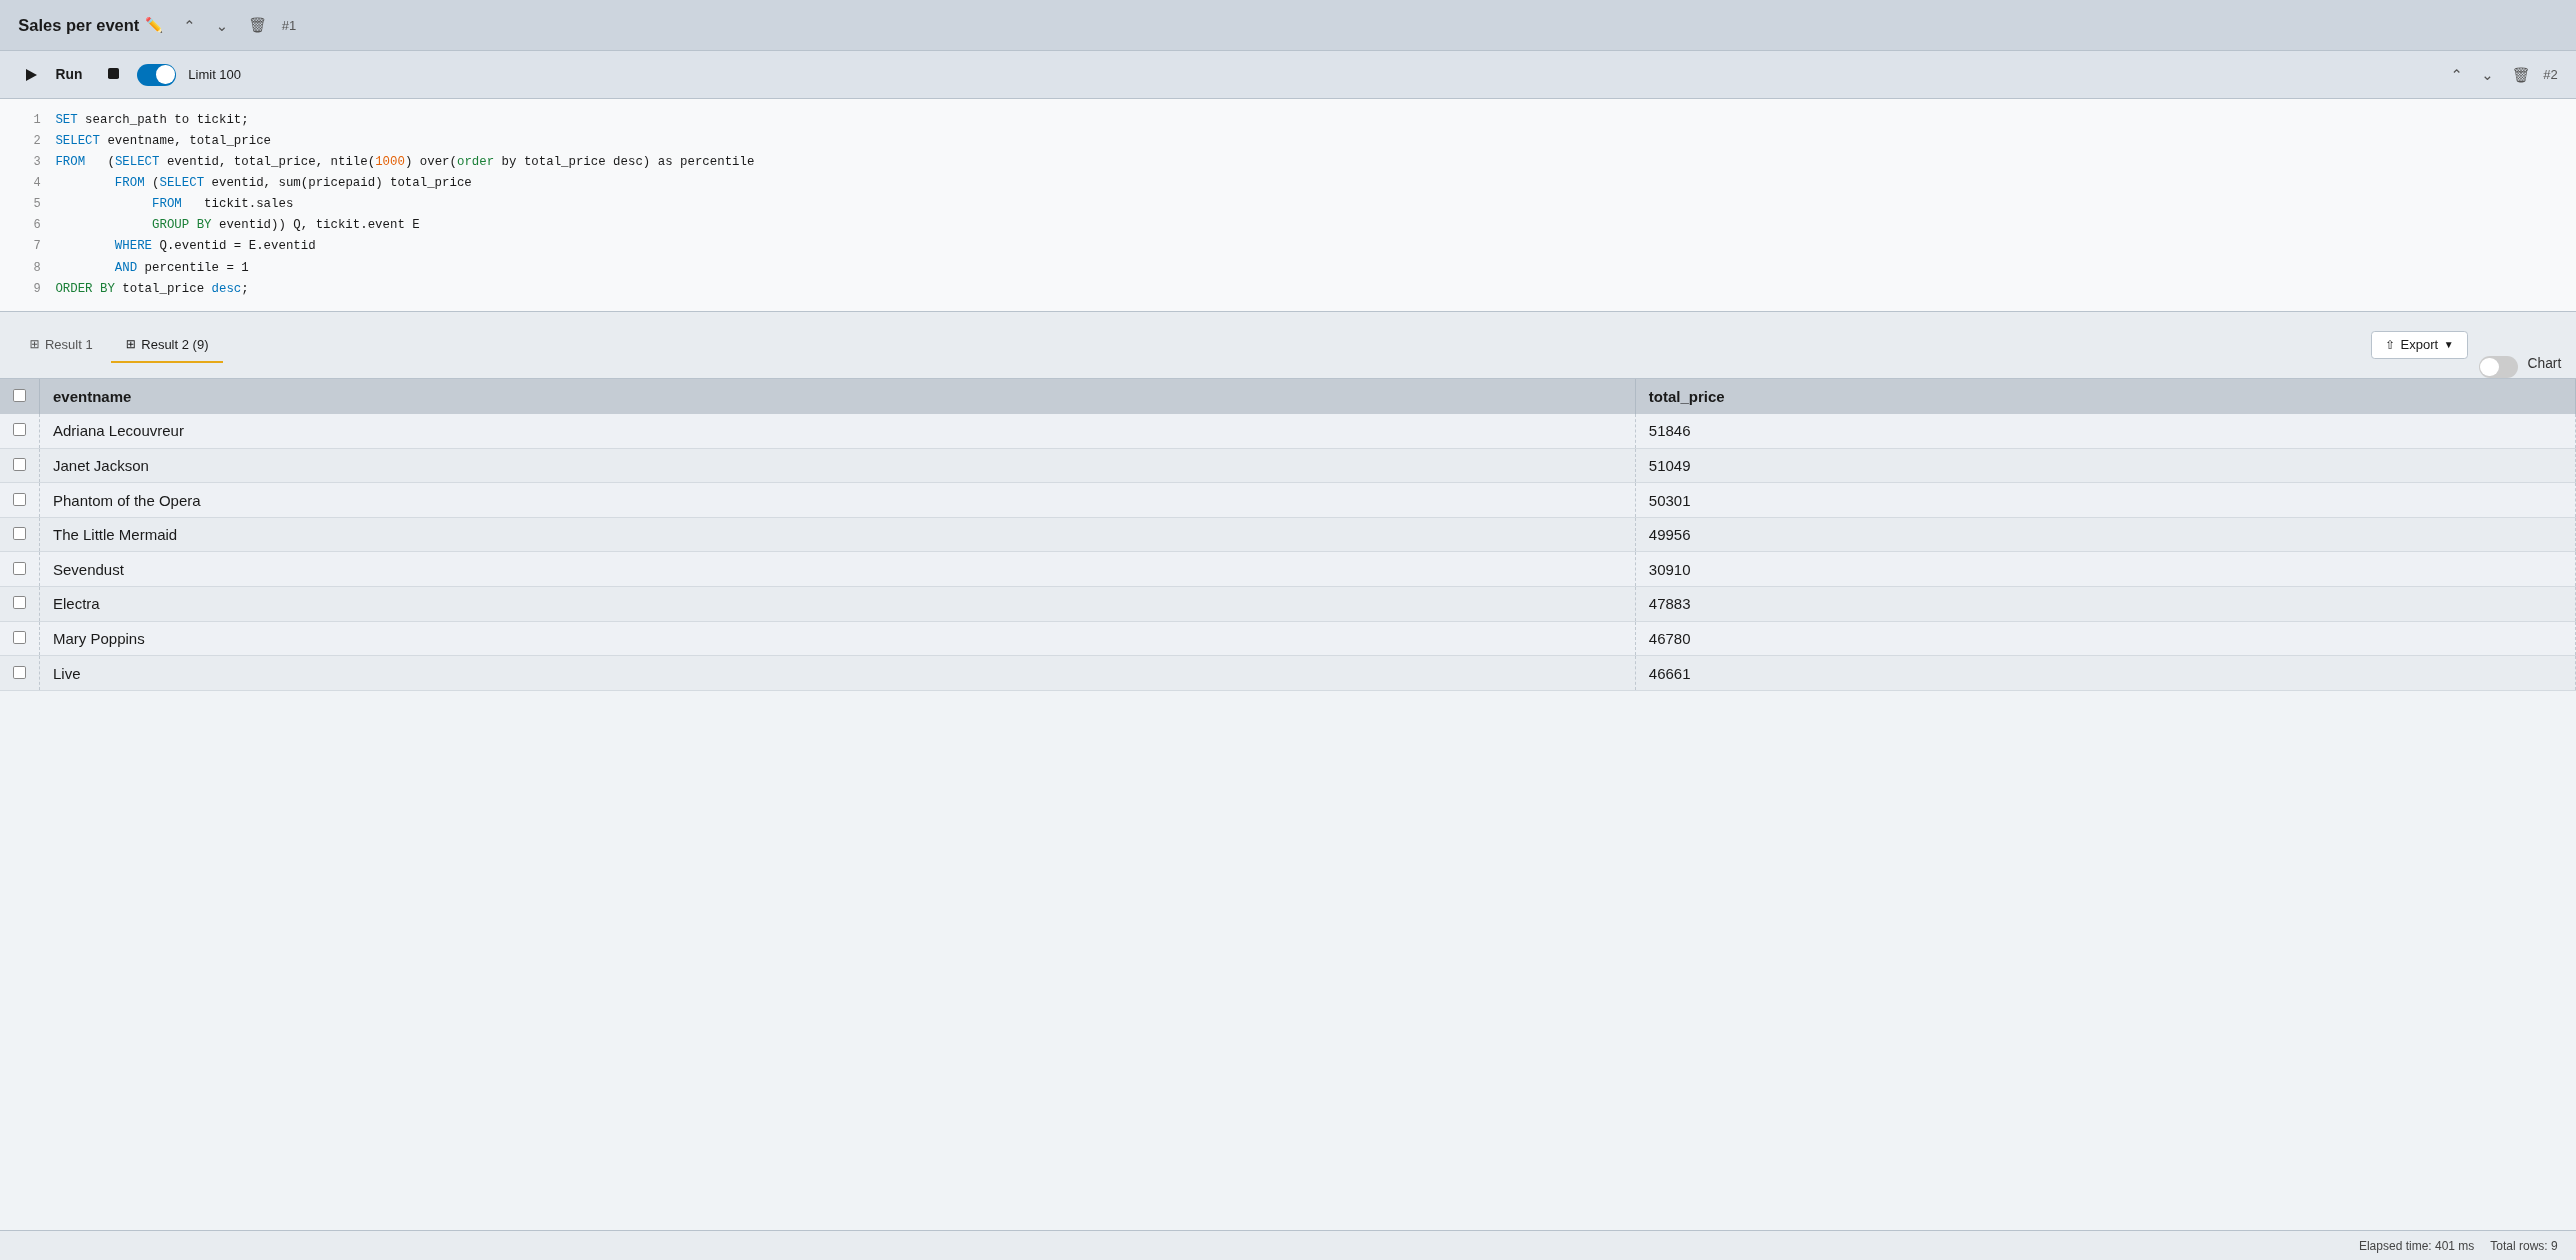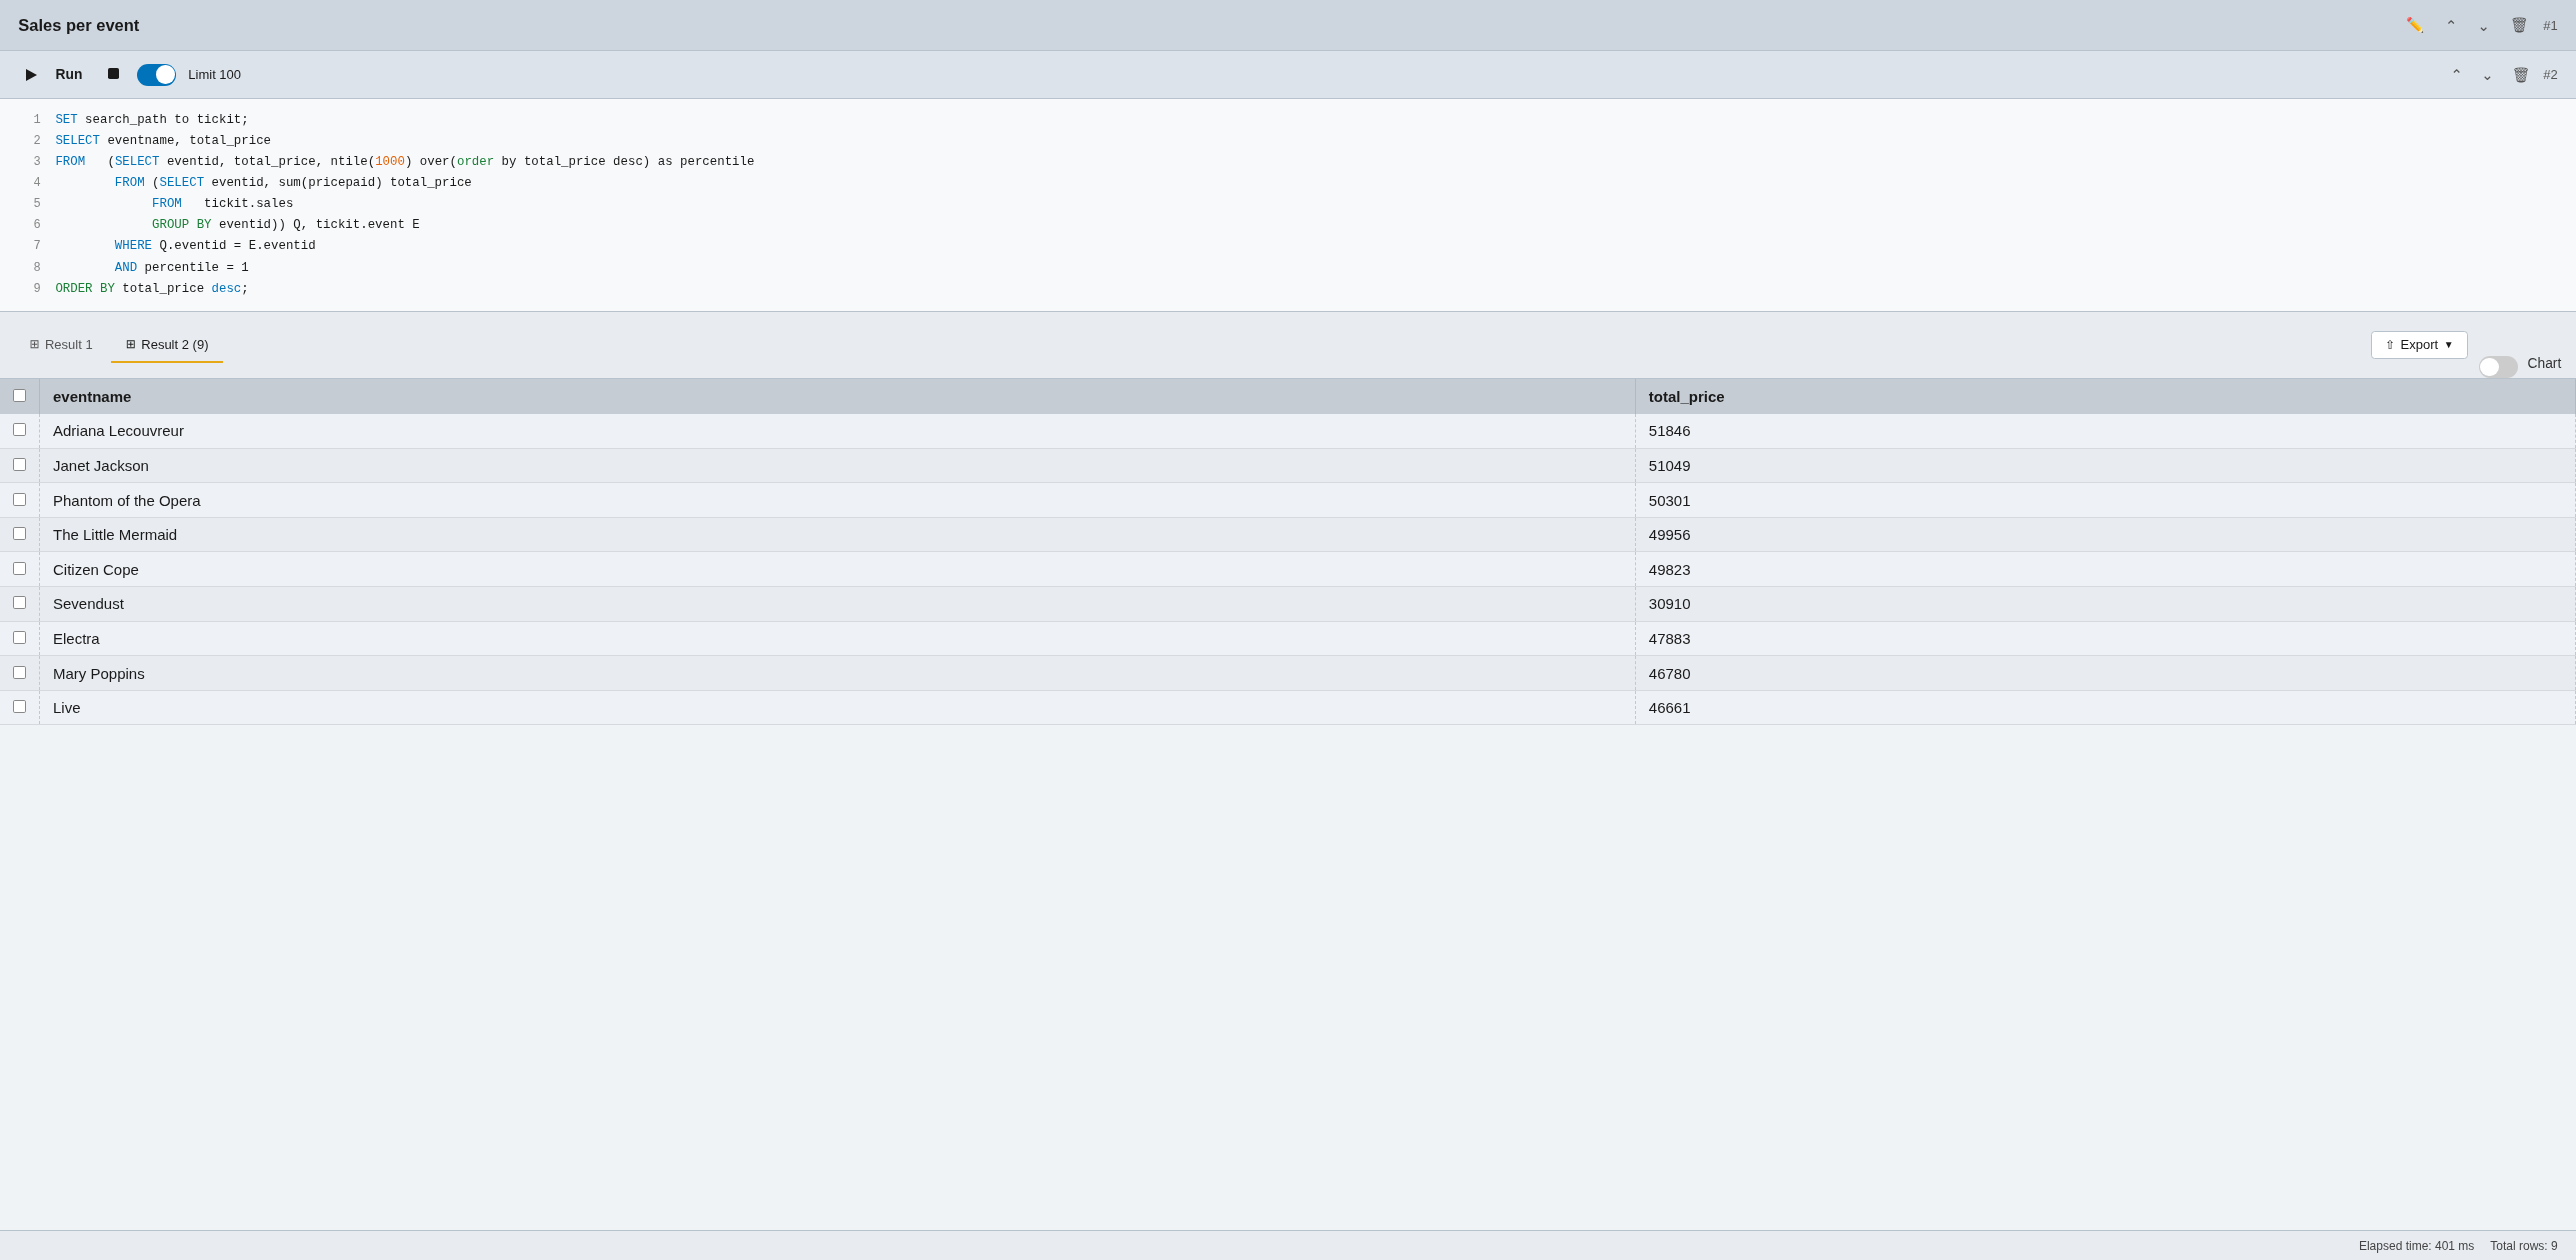--- a/index.html
+++ b/index.html
@@ -16,21 +16,21 @@
       display: flex;
       flex-direction: column;
     }
 
     
     .title-bar {
       background: #cdd5de;
       padding: 11px 18.3px;
       display: flex;
       align-items: center;
-      justify-content: space-between;
+      justify-content: flex-start;
       border-bottom: 0.9px solid #b8c2cc;
       min-height: 51px;
     }
     .title-text {
       font-size: 16.5px;
       font-weight: 600;
       color: #1a1a1a;
     }
     .title-actions {
       display: flex;
@@ -464,25 +464,20 @@
               <td>Phantom of the Opera</td>
               <td>50301</td>
             </tr>
             <tr>
               <td><span class="row-checkbox"></span></td>
               <td>The Little Mermaid</td>
               <td>49956</td>
             </tr>
             <tr>
               <td><span class="row-checkbox"></span></td>
-              <td>Citizen Cope</td>
-              <td>49823</td>
-            </tr>
-            <tr>
-              <td><span class="row-checkbox"></span></td>
               <td>Sevendust</td>
               <td>30910</td>
             </tr>
             <tr>
               <td><span class="row-checkbox"></span></td>
               <td>Electra</td>
               <td>47883</td>
             </tr>
             <tr>
               <td><span class="row-checkbox"></span></td>

